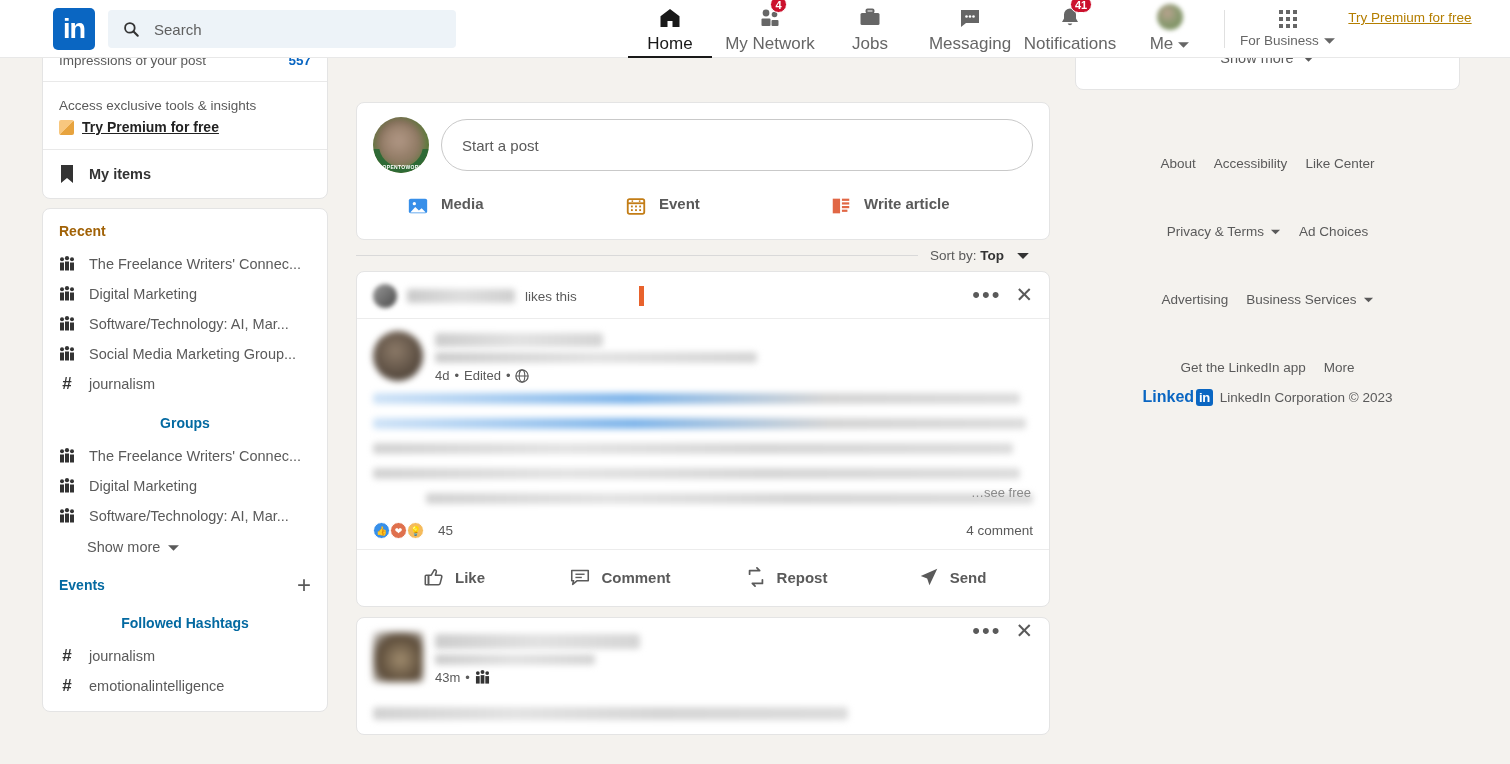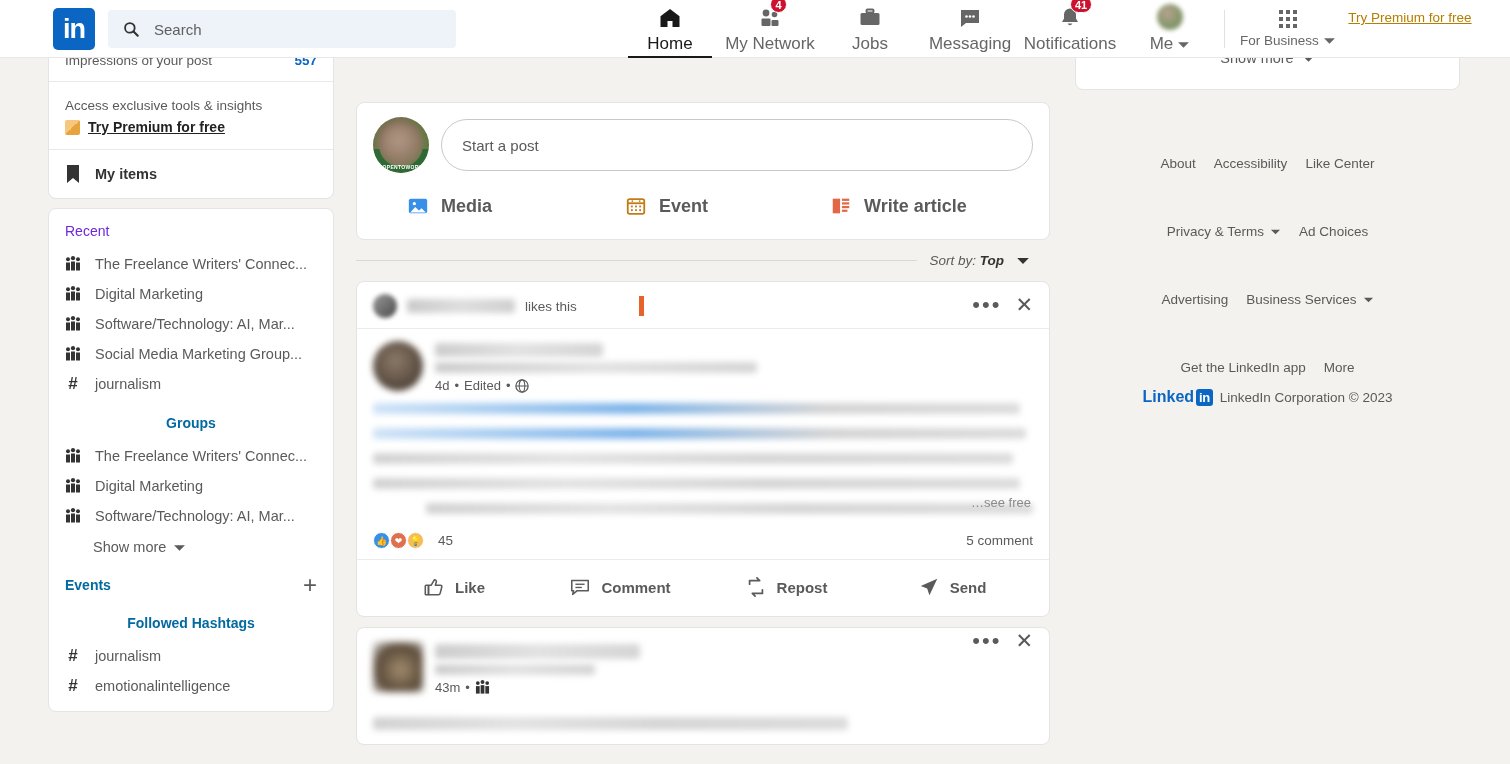--- a/index.html
+++ b/index.html
@@ -81,21 +81,21 @@
   }
   .grid-icon { display: grid; grid-template-columns: repeat(3, 4px); gap: 3px; }
   .grid-icon i { width: 4px; height: 4px; background: #666; display: block; }
   .premium-link {
     position: absolute; left: 1345px; top: 8px; width: 130px;
     text-align: center; color: #b47e00; font-size: 13.5px;
     text-decoration: underline; line-height: 19px; cursor: pointer;
   }
 
   
-  .left-col  { position: absolute; left: 48px;  top: 44px; width: 286px; }
+  .left-col  { position: absolute; left: 42px;  top: 44px; width: 286px; }
   .mid-col   { position: absolute; left: 356px; top: 58px; width: 694px; margin-top: 44px; }
   .right-col { position: absolute; left: 1075px; top: 44px; width: 385px; }
 
   .card {
     background: #fff; border: 1px solid #e4e4e4; border-radius: 8px;
   }
 
   
   .profile-card { overflow: hidden; }
   .impressions-row {
@@ -116,21 +116,21 @@
     background: linear-gradient(135deg, #f8c77e 50%, #e7a33e 50%);
     border-radius: 2px;
   }
   .myitems-row {
     display: flex; align-items: center; gap: 14px;
     padding: 14px 16px; font-size: 14.5px; color: #333; font-weight: bold;
     cursor: pointer;
   }
 
   .nav-card { margin-top: 9px; padding: 14px 16px 10px; }
-  .sect-title { font-size: 14px; color: #6d28d9; margin-bottom: 10px; }
+  .sect-title { font-size: 14px; color: #a16207; margin-bottom: 10px; font-weight: bold; }
   .sect-title.link { color: #0369a1; font-weight: bold; cursor: pointer; text-align: center; }
   .sect-head-row { display: flex; justify-content: space-between; align-items: center; }
   .plus-btn { font-size: 24px; color: #5a5a5a; line-height: 16px; cursor: pointer; }
   .side-item {
     display: flex; align-items: center; gap: 14px;
     height: 30px; font-size: 14.5px; color: #5a5a5a; cursor: pointer;
     white-space: nowrap; overflow: hidden;
   }
   .show-more-row {
     display: flex; align-items: center; gap: 7px;
@@ -165,30 +165,30 @@
   }
   .start-post {
     flex: 1; height: 52px; border: 1px solid #c9c9c9; border-radius: 35px;
     display: flex; align-items: center; padding-left: 20px;
     font-size: 15px; color: #5a5a5a; cursor: pointer; background:#fff;
   }
   .composer-actions {
     display: flex; padding: 14px 20px 4px; gap: 0;
   }
   .comp-action {
-    display: flex; align-items: center; gap: 12px;
-    font-size: 18px; color: #5a5a5a; font-weight: bold; cursor: pointer;
+    display: flex; align-items: flex-start; gap: 12px;
+    font-size: 15px; color: #5a5a5a; font-weight: bold; cursor: pointer;
     padding: 8px 14px;
   }
   .comp-action:nth-child(1) { width: 218px; }
   .comp-action:nth-child(2) { width: 205px; }
 
   .sortbar {
     display: flex; align-items: center; gap: 12px;
-    height: 41px; padding-right: 20px; font-style: italic;
+    height: 31px; padding-right: 20px;
   }
   .sortbar .line { flex: 1; height: 1px; background: #d9d9d9; }
   .sortbar .txt { font-size: 13.5px; color: #5a5a5a; white-space: nowrap; }
   .sortbar .txt b { color: #333; }
 
   .post { margin-bottom: 10px; }
   .post-likes-row {
     display: flex; align-items: center; gap: 10px;
     padding: 12px 16px 10px; position: relative;
     border-bottom: 1px solid #ececec;
@@ -629,21 +629,21 @@
       <span class="see-more">…see free</span>
     </div>
 
     <div class="social-row">
       <span class="reactions">
         <span class="rx like">👍</span>
         <span class="rx love">❤</span>
         <span class="rx idea">💡</span>
         <span class="rx-count">45</span>
       </span>
-      <span class="comment-count">5 comment</span>
+      <span class="comment-count">4 comment</span>
     </div>
 
     <div class="action-row">
       <div class="post-action">
         <svg width="22" height="22" viewBox="0 0 24 24">
           <path d="M6 10h3l3.5-6a2 2 0 0 1 2 2.6L13.5 10H19a1.6 1.6 0 0 1 1.5 2l-1.8 7a2 2 0 0 1-2 1.5H6z" fill="none" stroke="#5a5a5a" stroke-width="1.7" stroke-linejoin="round"></path>
           <rect x="2.5" y="10" width="3.5" height="10.5" rx="1" fill="none" stroke="#5a5a5a" stroke-width="1.7"></rect>
         </svg>
         <span>Like</span>
       </div>

